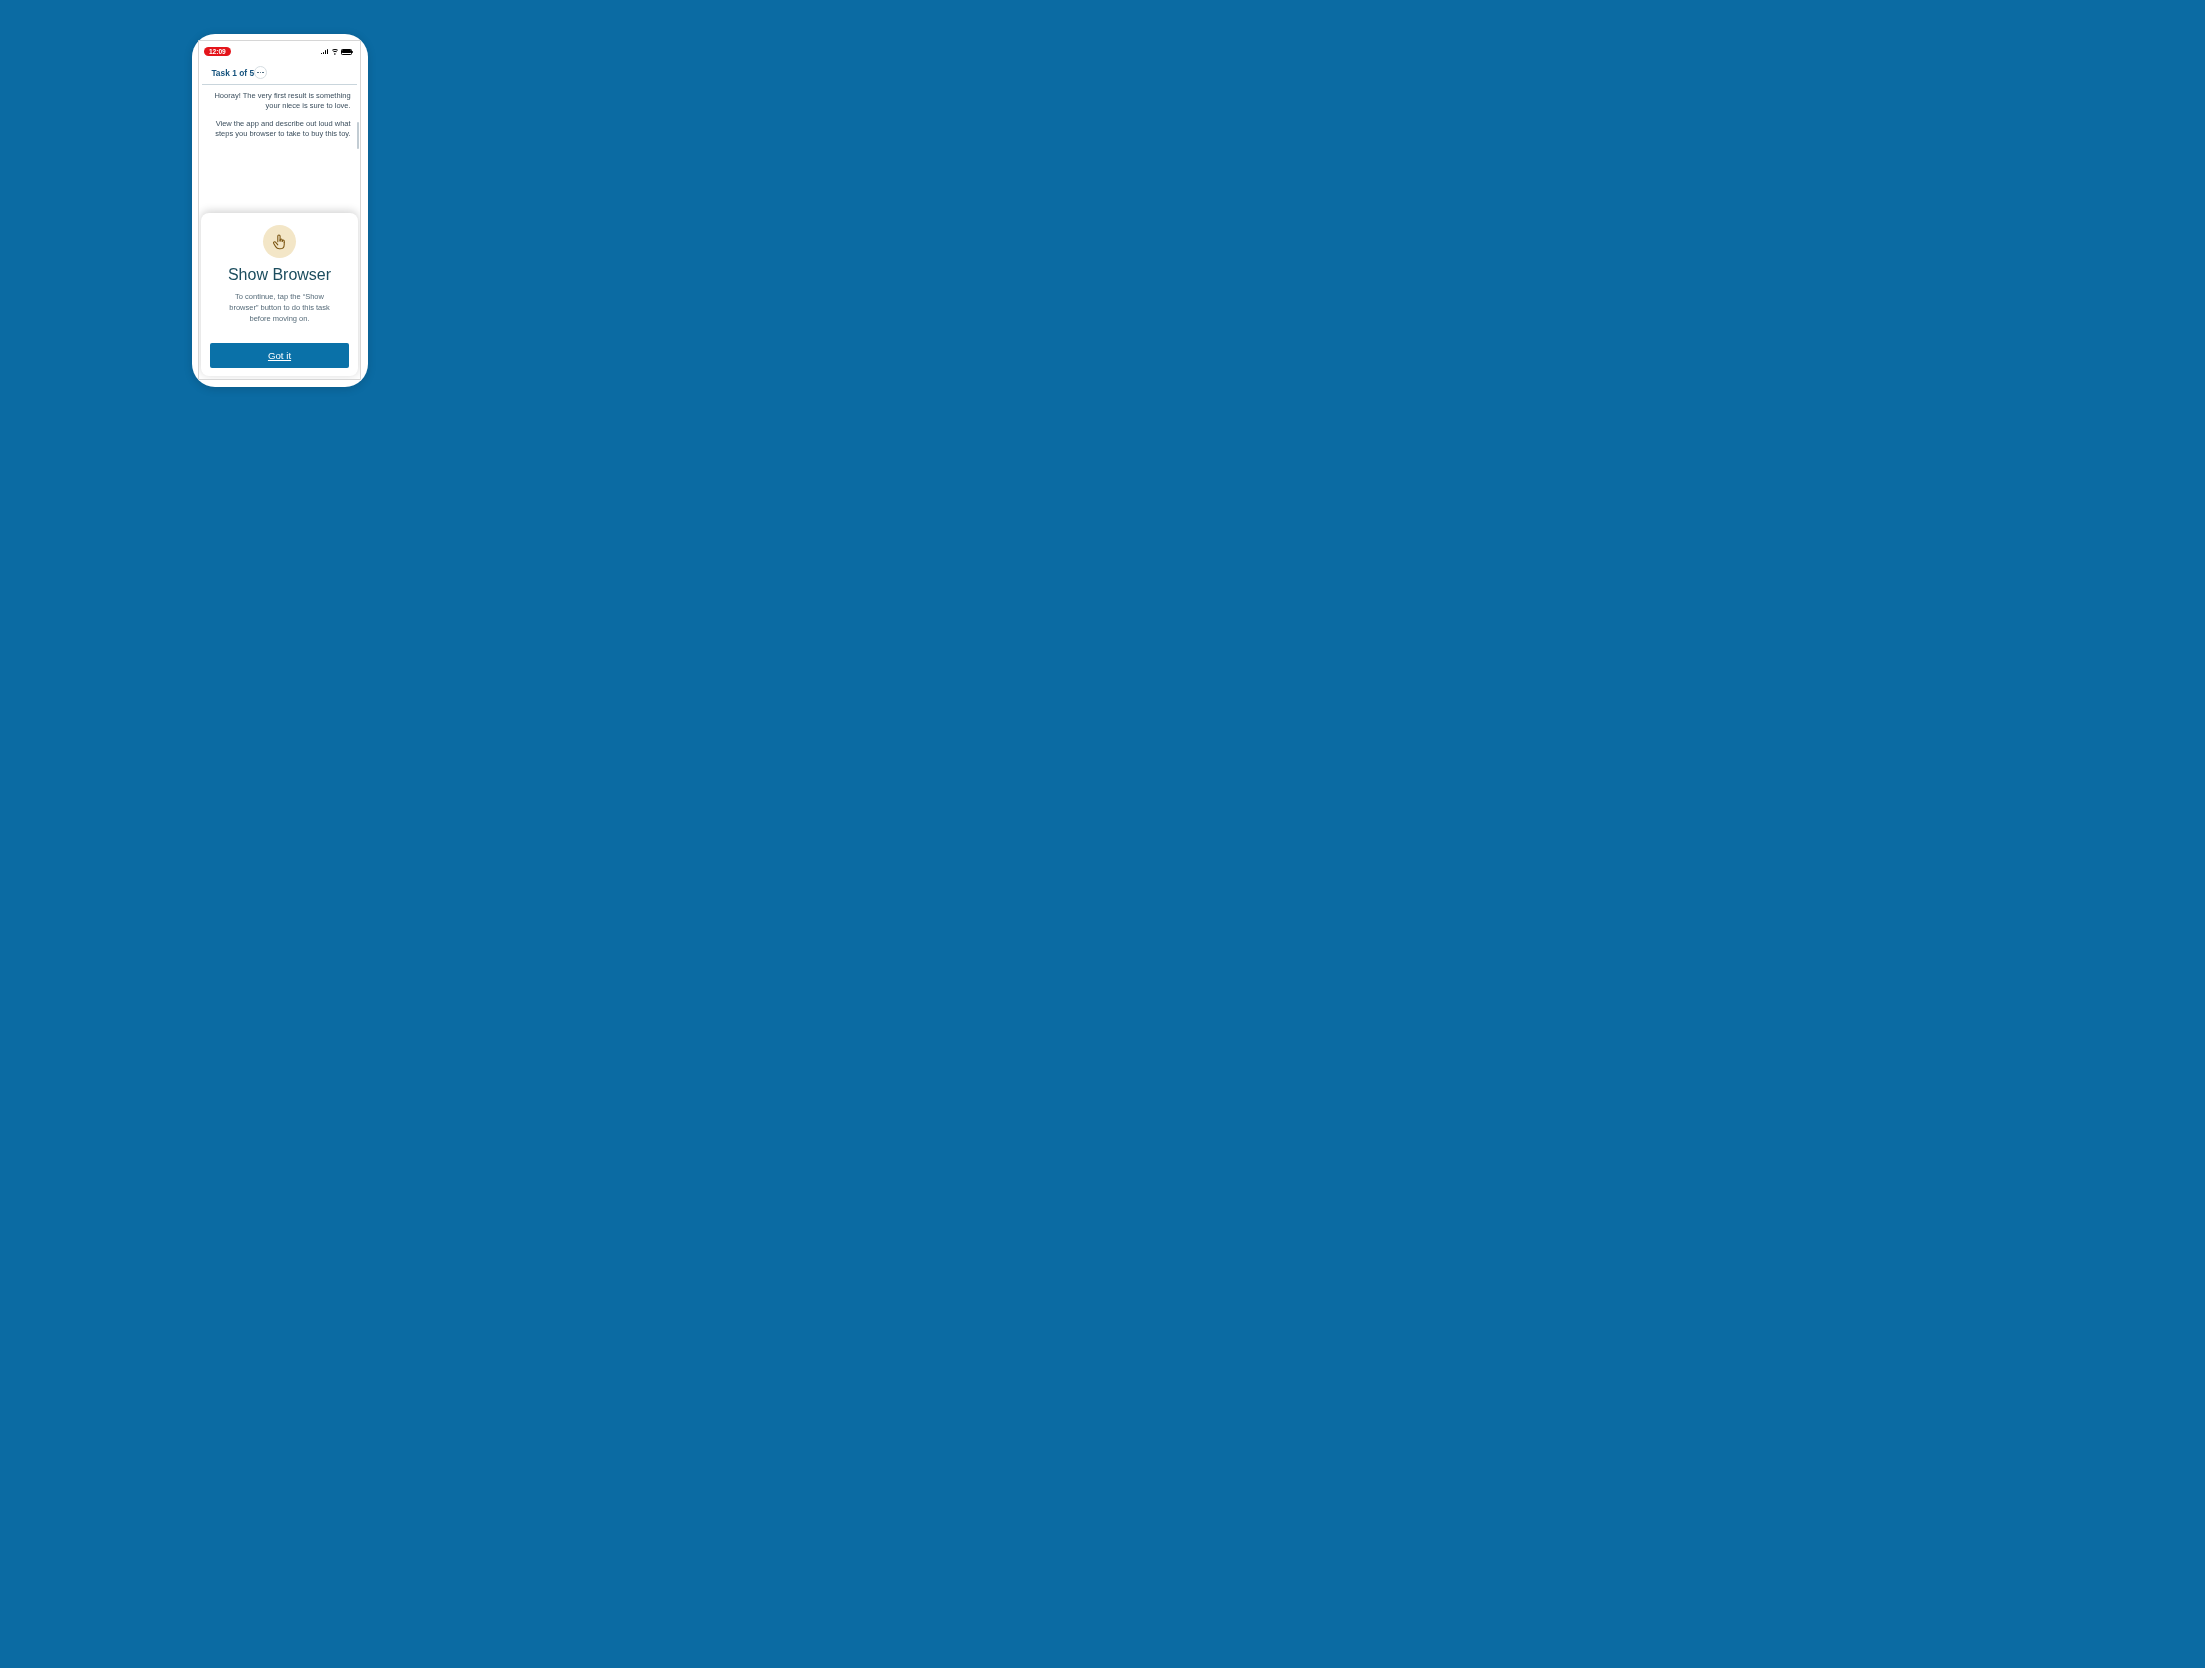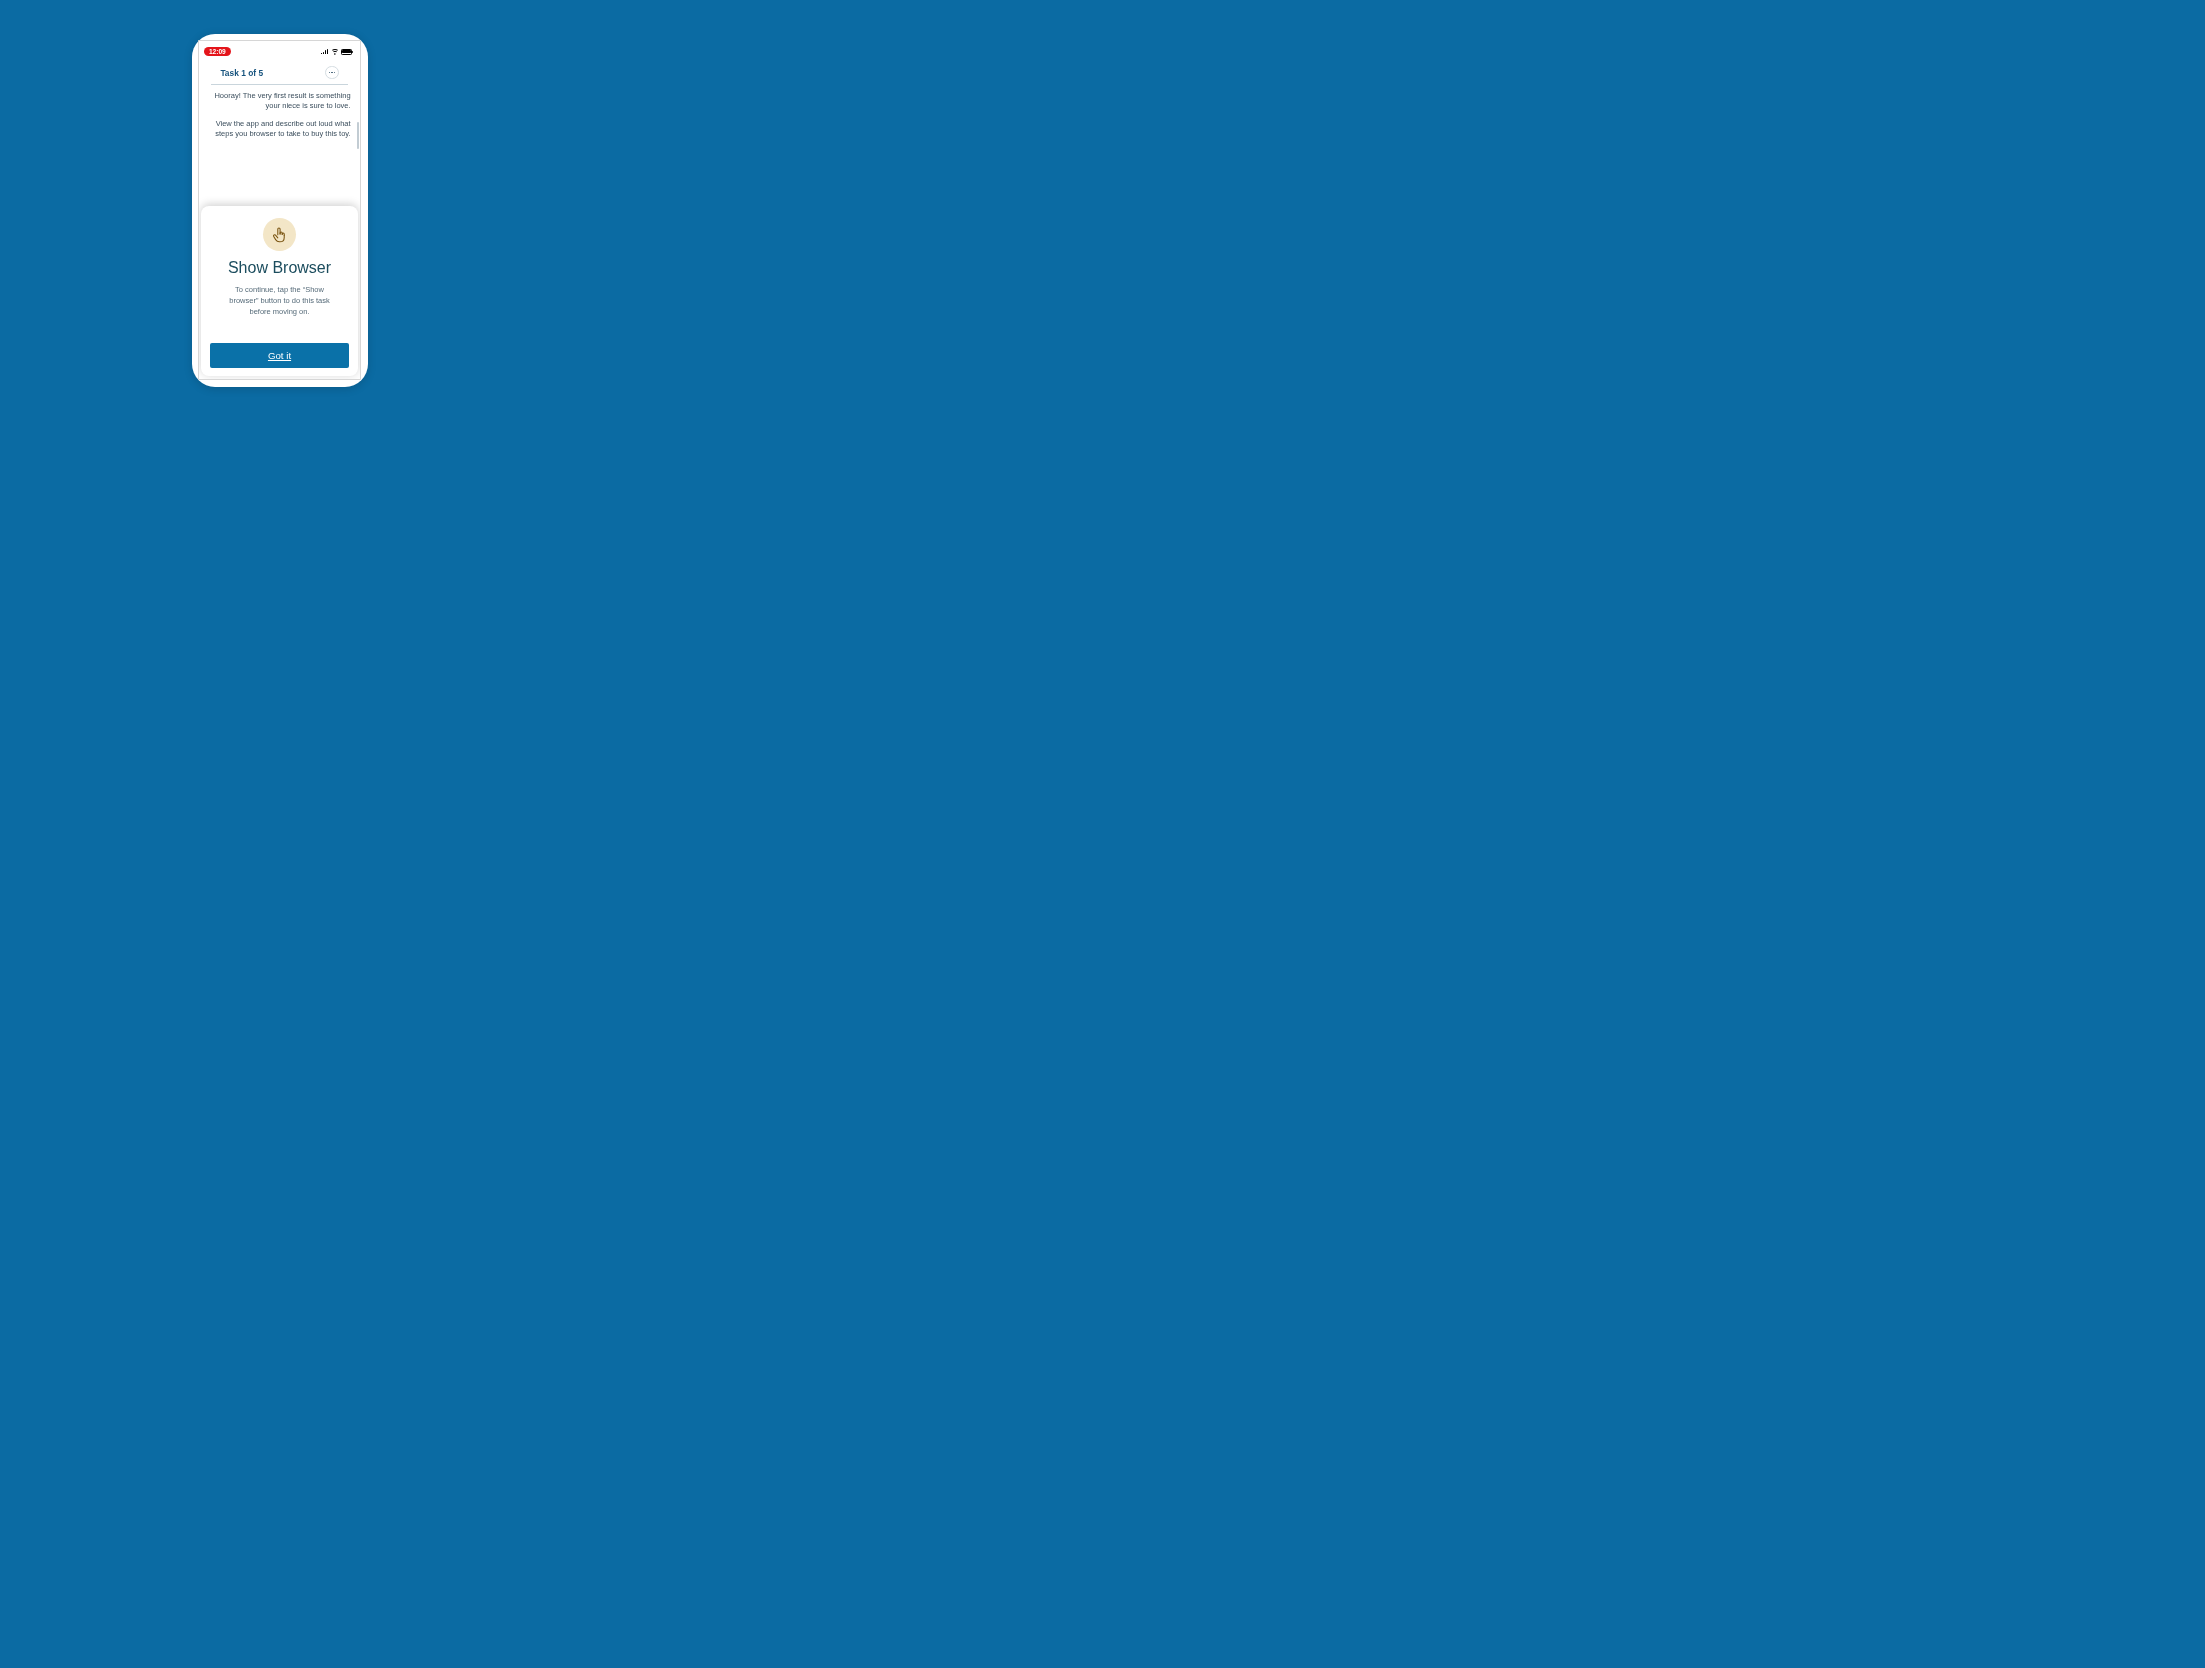--- a/index.html
+++ b/index.html
@@ -58,24 +58,24 @@
   .wifi-icon { position:relative; width:8px; height:5.7px; }
   .wifi-icon .arc { position:absolute; left:50%; transform:translateX(-50%); border:0.9px solid #000; border-bottom:none; border-left-color:transparent; border-right-color:transparent; border-radius:50% 50% 0 0 / 100% 100% 0 0; }
   .wifi-icon .a1{ width:8px; height:4px; top:0; border-width:1.1px; border-bottom:none;}
   .wifi-icon .a2{ width:4.9px; height:2.4px; top:1.8px; border-width:1.1px; border-bottom:none;}
   .wifi-icon .dot{ position:absolute; left:50%; transform:translateX(-50%); bottom:0; width:1.3px; height:1.3px; background:#000; border-radius:50%; }
   .battery-icon { position:relative; width:11.5px; height:5.7px; border:0.7px solid #000; border-radius:1.3px; }
   .battery-icon::after { content:""; position:absolute; right:-1.8px; top:1.3px; width:1.1px; height:2.2px; background:#000; border-radius:0 0.9px 0.9px 0; }
   .battery-icon .fill { position:absolute; left:0.4px; top:0.4px; bottom:0.4px; right:0.4px; background:#000; border-radius:0.7px; }
 
   .task-header {
-    display:flex; justify-content:space-between; align-items:center;
+    display:flex; align-items:center;
     padding: 7px 9.7px 4.4px 9.7px;
     border-bottom: 0.4px solid #c9d5dc;
-    margin: 0 12px;
+    margin: 0 3px;
   }
   .task-title { color:#16537e; font-weight:700; font-size:8.4px; }
   .more-btn {
     width:13.2px; height:13.2px; border-radius:50%;
     border:0.4px solid #d5dde2; display:flex; align-items:center; justify-content:center;
     background:#fff;
   }
   .more-dots { display:flex; gap:1.1px; }
   .more-dots span { width:1.5px; height:1.5px; background:#3b5a70; border-radius:50%; }
 
@@ -92,21 +92,21 @@
     box-shadow: 0 -1.3px 8px rgba(0,0,0,0.18);
     padding: 12.3px 8.8px 8px 8.8px;
     text-align:center;
   }
   .hand-circle {
     width:33px; height:33px; border-radius:50%;
     background:#f3e6c7; margin:0 auto 8px auto;
     display:flex; align-items:center; justify-content:center;
   }
   .modal-title { color:#1c4d5e; font-weight:400; font-size:16px; margin-bottom:8px; }
-  .modal-text { color:#566b79; font-size:7.5px; line-height:1.45; padding:0 10.6px; margin-bottom:25px; }
+  .modal-text { color:#566b79; font-size:7.5px; line-height:1.45; padding:0 10.6px; margin-bottom:18px; }
   .primary-btn {
     width:100%; background:#0a71a8; color:#fff;
     border:none; border-radius:2px; padding:7px 0;
     font-size:9.7px; font-weight:500;text-decoration:underline;
   }
 </style>
 </head>
 <body>
 
 <div class="phone">

